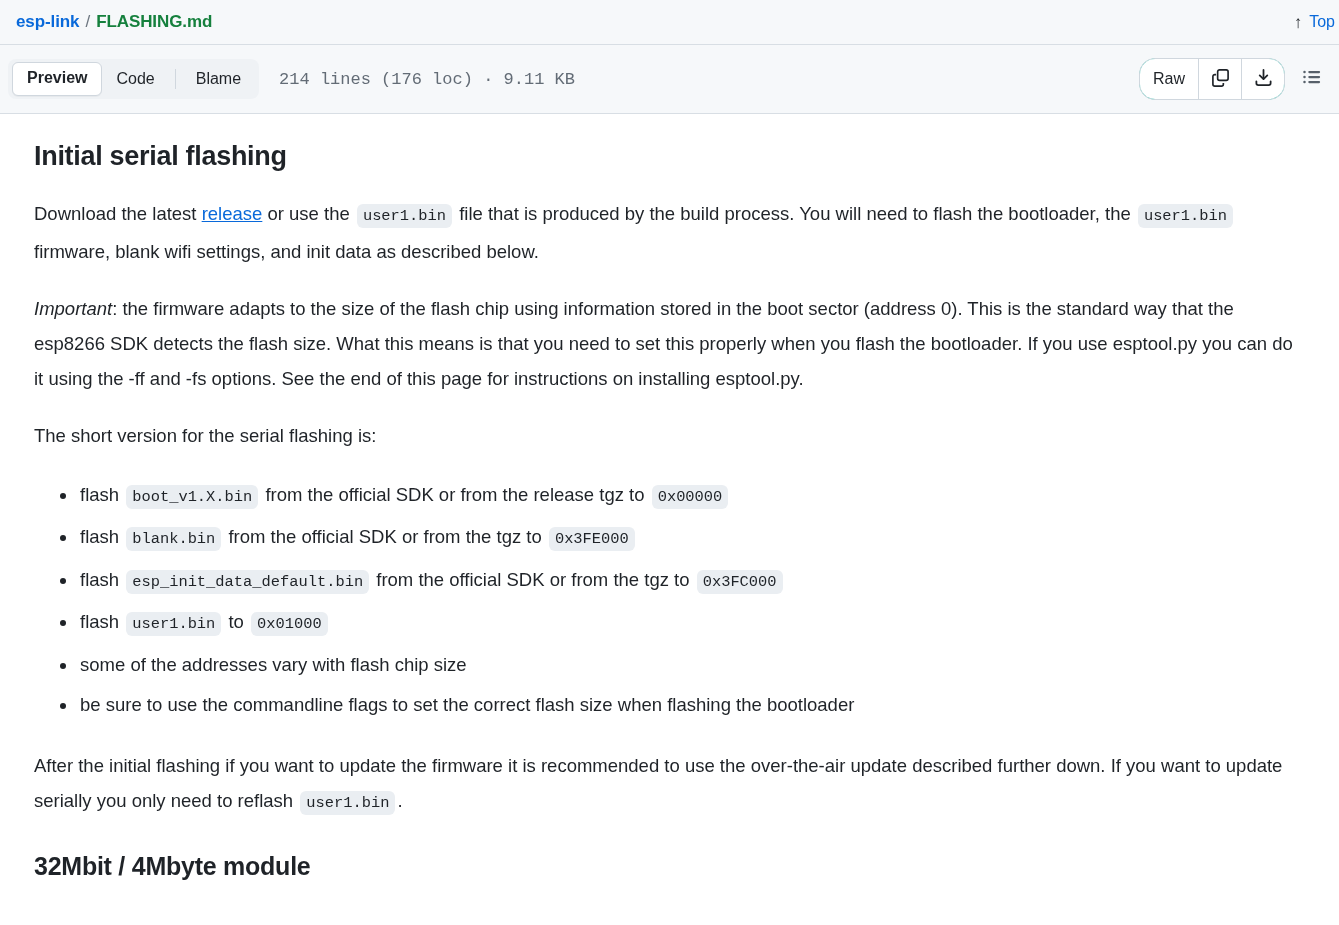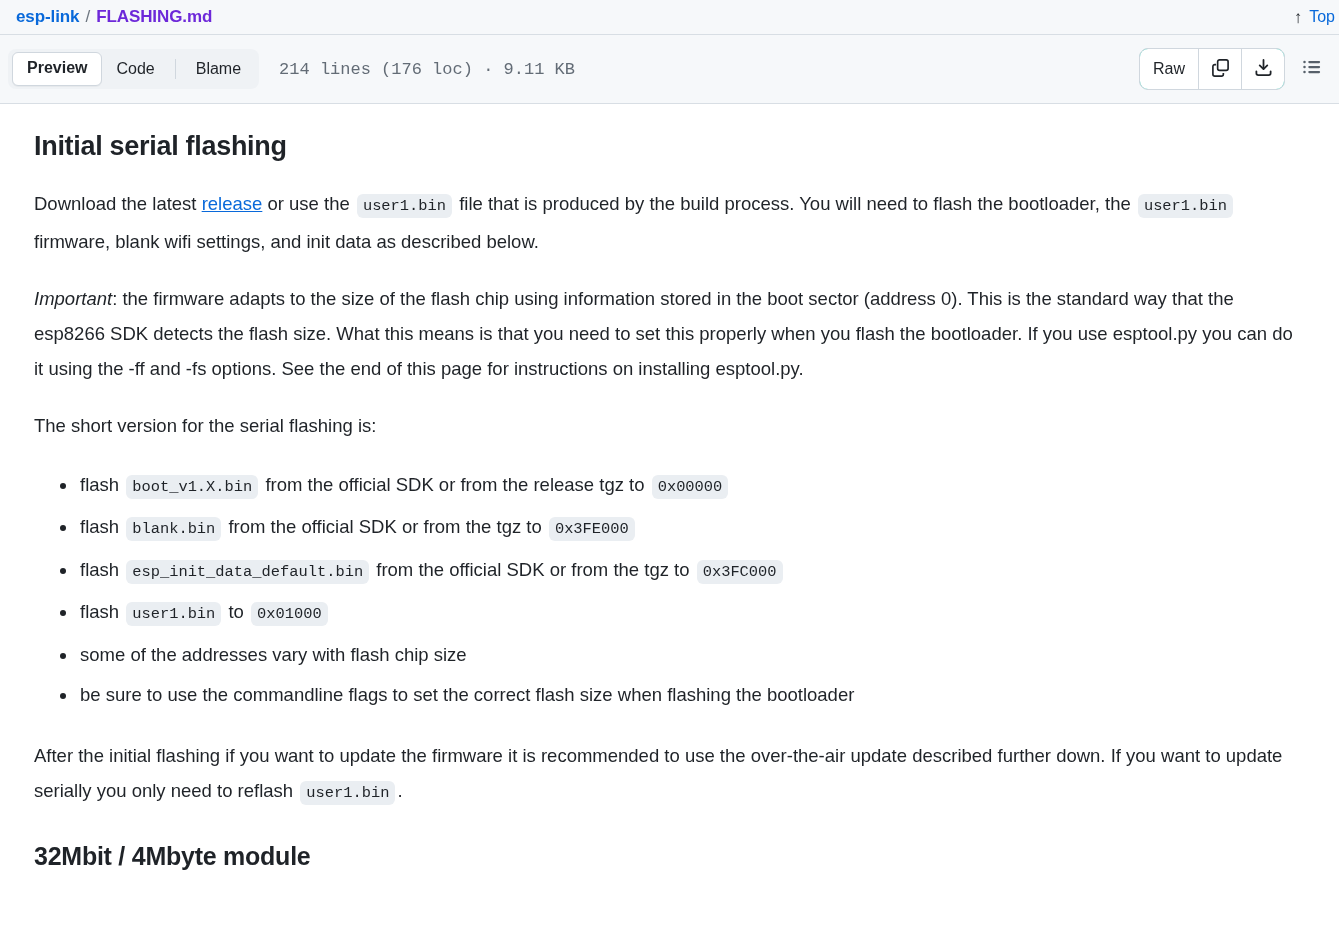--- a/index.html
+++ b/index.html
@@ -10,21 +10,21 @@
     width: 1339px;
     height: 925px;
     background: #ffffff;
     font-family: "Liberation Sans", sans-serif;
     color: #1f2328;
     overflow: hidden;
   }
 
   
   .breadcrumb-bar {
-    height: 35px;
+    height: 45px;
     background: #f6f8fa;
     border-bottom: 1px solid #d8dee4;
     display: flex;
     align-items: center;
     padding: 0 16px;
     box-sizing: border-box;
     position: relative;
   }
   .crumb-repo {
     font-size: 17px;
@@ -34,21 +34,21 @@
     letter-spacing: -0.1px;
   }
   .crumb-sep {
     font-size: 17px;
     color: #6e7781;
     margin: 0 6px;
     font-weight: 400;
   }
   .crumb-file {
     font-size: 17px;
-    color: #6d28d9;
+    color: #15803d;
     font-weight: 600;
     letter-spacing: -0.1px;
   }
   .top-link {
     position: absolute;
     right: 0px;
     top: 50%;
     transform: translateY(-50%);
     display: flex;
     align-items: center;
@@ -122,21 +122,21 @@
     top: 50%;
     transform: translateY(-50%);
     display: flex;
     align-items: center;
     gap: 10px;
   }
   .btn-group {
     display: inline-flex;
     align-items: stretch;
     border: 1px solid #d0d7de;
-    border-radius: 9px;
+    border-radius: 16px;
     background: #14b8a6;
     height: 40px;
     overflow: hidden;
   }
   .btn-group > * {
     display: flex;
     align-items: center;
     justify-content: center;
     cursor: pointer;
     background: #ffffff;

